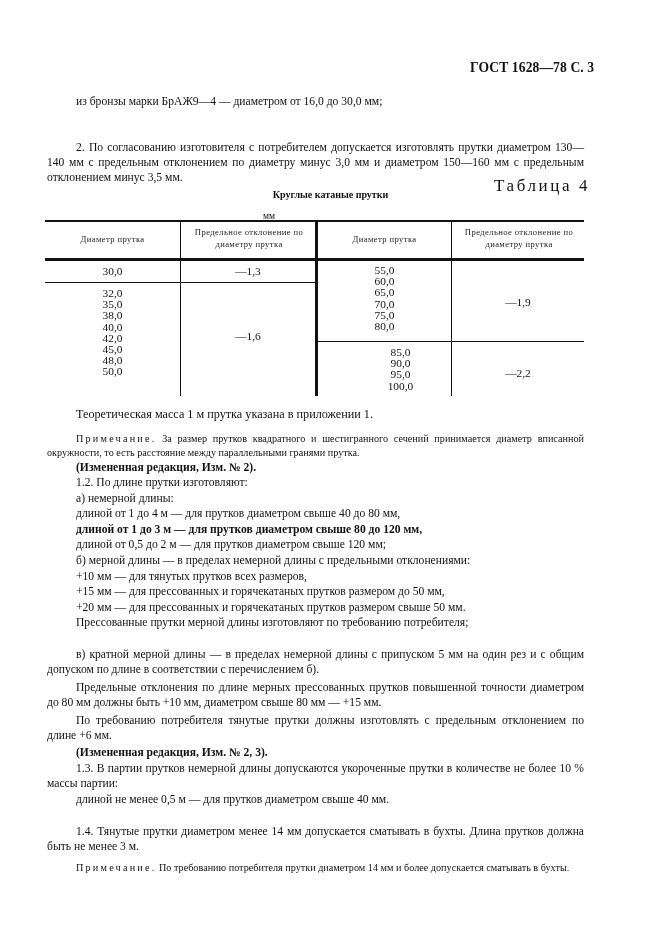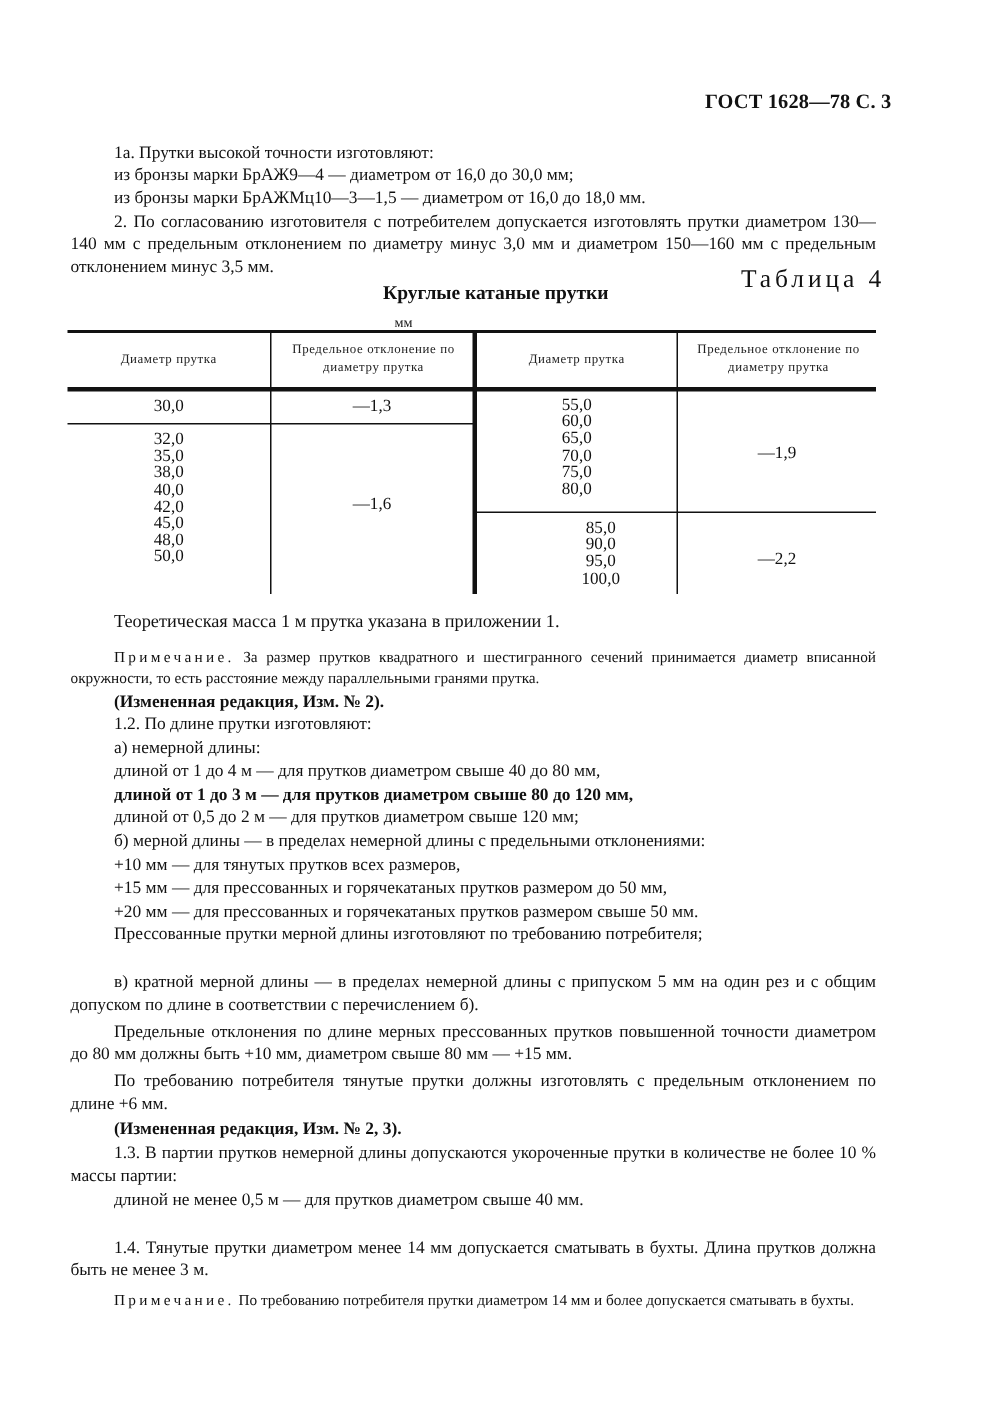--- a/index.html
+++ b/index.html
@@ -20,42 +20,40 @@
     left: 47px; width: 537px; text-align: justify;
   }
   .ind { text-indent: 29px; }
   .line { display: block; white-space: nowrap; }
   .spaced { letter-spacing: 2.2px; }
   .small { font-size: 10.2px; line-height: 13.5px; }
   .bold { font-weight: bold; }
 
   
   .table-label { left: 494px; top: 178px; font-size: 17px; letter-spacing: 2.6px; }
-  .table-title { left: 0; width: 661px; top: 187px; text-align: center; font-weight: bold; font-size: 13px; }
+  .table-title { left: 0; width: 661px; top: 187px; text-align: center; font-weight: bold; font-size: 10px; }
   .table-unit { left: 0; width: 538px; top: 209px; text-align: center; font-size: 9.5px; }
   .tbl { left: 45px; top: 220px; width: 539px; height: 176px; }
   .hline { position: absolute; background: #111; }
   .vline { position: absolute; background: #111; }
   .cell {
     position: absolute; text-align: center; font-size: 11.4px; line-height: 11.2px;
   }
   .hdr {
     position: absolute; text-align: center; font-size: 8.6px; line-height: 11.8px;
     letter-spacing: 0.4px; color: #222;
   }
 </style>
 </head>
 <body>
 
 <div class="abs page-header bold">ГОСТ 1628—78 С. 3</div>
 
 <div class="abs para" style="top:94px;">
-  <span class="line" style="padding-left:29px;">1а. Прутки высокой точности изготовляют:</span>
   <span class="line" style="padding-left:29px;">из бронзы марки БрАЖ9—4 — диаметром от 16,0 до 30,0 мм;</span>
-  <span class="line" style="padding-left:29px;">из бронзы марки БрАЖМц10—3—1,5 — диаметром от 16,0 до 18,0 мм.</span>
 </div>
 <div class="abs para ind" style="top:140px;">2. По согласованию изготовителя с потребителем допускается изготовлять прутки диаметром 130—140 мм с предельным отклонением по диаметру минус 3,0 мм и диаметром 150—160 мм с предельным отклонением минус 3,5 мм.</div>
 
 <div class="abs table-label">Таблица 4</div>
 <div class="abs table-title">Круглые катаные прутки</div>
 <div class="abs table-unit">мм</div>
 
 <div class="abs tbl">
 
   <div class="hline" style="left:0; top:0; width:539px; height:1.5px;"></div>

